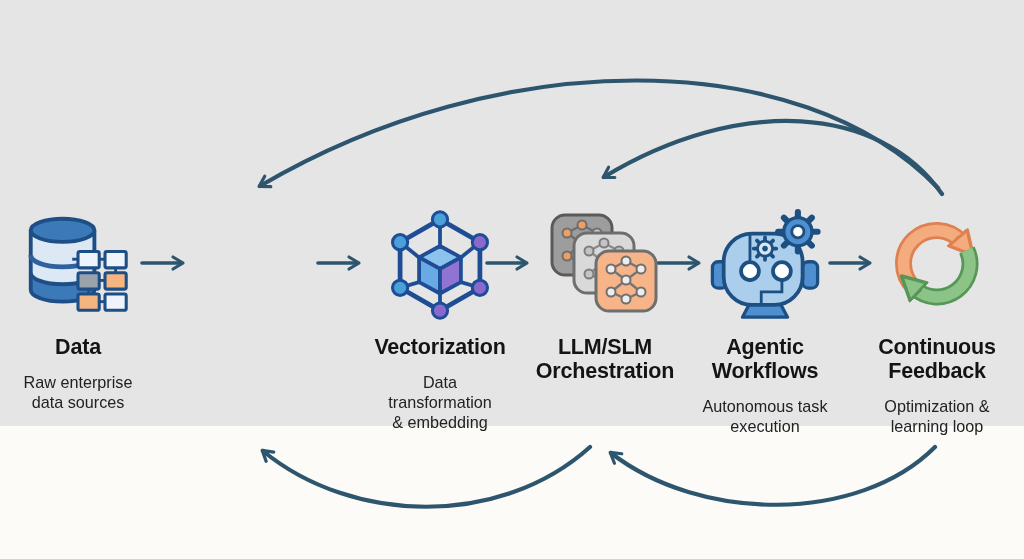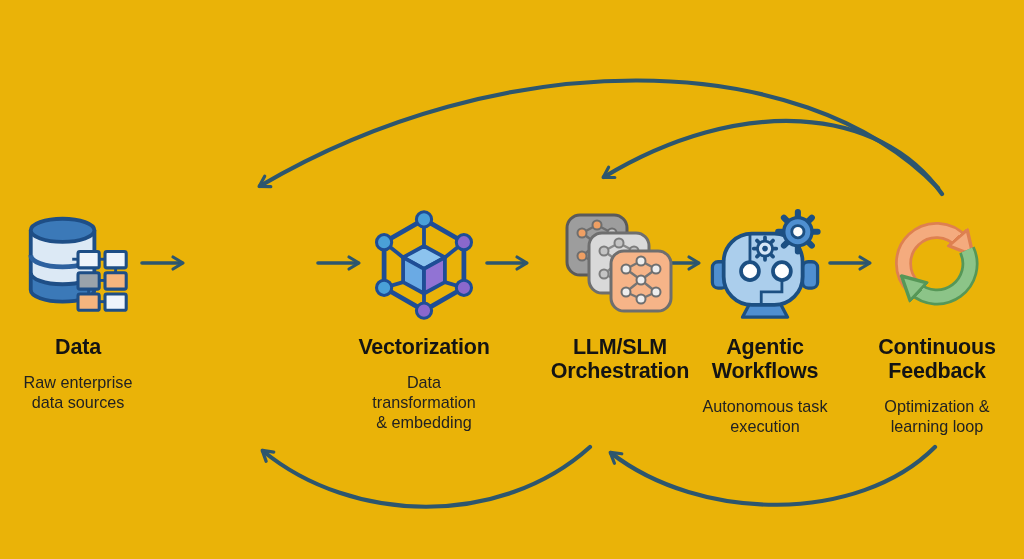--- a/index.html
+++ b/index.html
@@ -2,21 +2,21 @@
 <html><head>
 <meta charset="utf-8">
 <style>
   html,body{margin:0;padding:0;}
   body{
     width:1024px;height:559px;
     background:#fcfbf8;
     font-family:"Liberation Sans", sans-serif;
     overflow:hidden;
   }
-  .canvas{position:relative;width:1024px;height:559px;background:#eab308;}
+  .canvas{position:relative;width:1024px;height:426px;background:#e5e5e5;}
   .connector-layer{position:absolute;left:0;top:0;width:1024px;height:559px;z-index:1;}
   .stage{
     position:absolute;top:207px;width:170px;z-index:2;
     text-align:center;
   }
   .icon-box{height:116px;display:flex;align-items:center;justify-content:center;}
   .stage-title{
     margin:12px 0 0 0;
     font-size:21.5px;line-height:24px;font-weight:bold;color:#141414;
     white-space:pre-line;letter-spacing:-0.2px;
@@ -81,21 +81,21 @@
           <rect x="84" y="86" width="22" height="17" rx="2" fill="#eef4fb"></rect>
         </g>
       </svg>
     </div>
     <h2 class="stage-title">Data</h2>
     <p class="stage-subtitle">Raw enterprise
 data sources</p>
   </div>
 
 
-  <div class="stage" style="left:339px">
+  <div class="stage" style="left:355px">
     <div class="icon-box">
       <svg width="114" height="114" viewBox="0 0 120 120">
         <g stroke="#1e4d96" stroke-width="5" fill="none" stroke-linejoin="round">
           <path d="M60,12 L102,36 L102,84 L60,108 L18,84 L18,36 Z"></path>
         </g>
         <g stroke="#1e4d96" stroke-width="4">
           <line x1="60" y1="12" x2="60" y2="40"></line>
           <line x1="102" y1="36" x2="82" y2="52"></line>
           <line x1="102" y1="84" x2="82" y2="78"></line>
           <line x1="60" y1="108" x2="60" y2="90"></line>
@@ -116,21 +116,21 @@
           <circle cx="18" cy="36" r="8" fill="#4aa0d8"></circle>
         </g>
       </svg>
     </div>
     <h2 class="stage-title">Vectorization</h2>
     <p class="stage-subtitle">Data
 transformation
 &amp; embedding</p>
   </div>
 
-  <div class="stage" style="left:535px">
+  <div class="stage" style="left:520px">
     <div class="icon-box">
       <svg width="118" height="104" viewBox="0 0 118 104">
 
         <g transform="translate(6,2)">
           <rect x="0" y="0" width="60" height="60" rx="13" fill="#9d9d9d" stroke="#5a5a5a" stroke-width="3"></rect>
           <g stroke="#6e6e6e" stroke-width="2.4" fill="none">
             <path d="M15,18 L30,10 M15,18 L30,29 M15,41 L30,29 M15,41 L30,48 M30,10 L45,18 M30,29 L45,18 M30,29 L45,41 M30,48 L45,41"></path>
           </g>
           <g stroke="#6e6e6e" stroke-width="2">
             <circle cx="15" cy="18" r="4.5" fill="#ef9f63"></circle>

